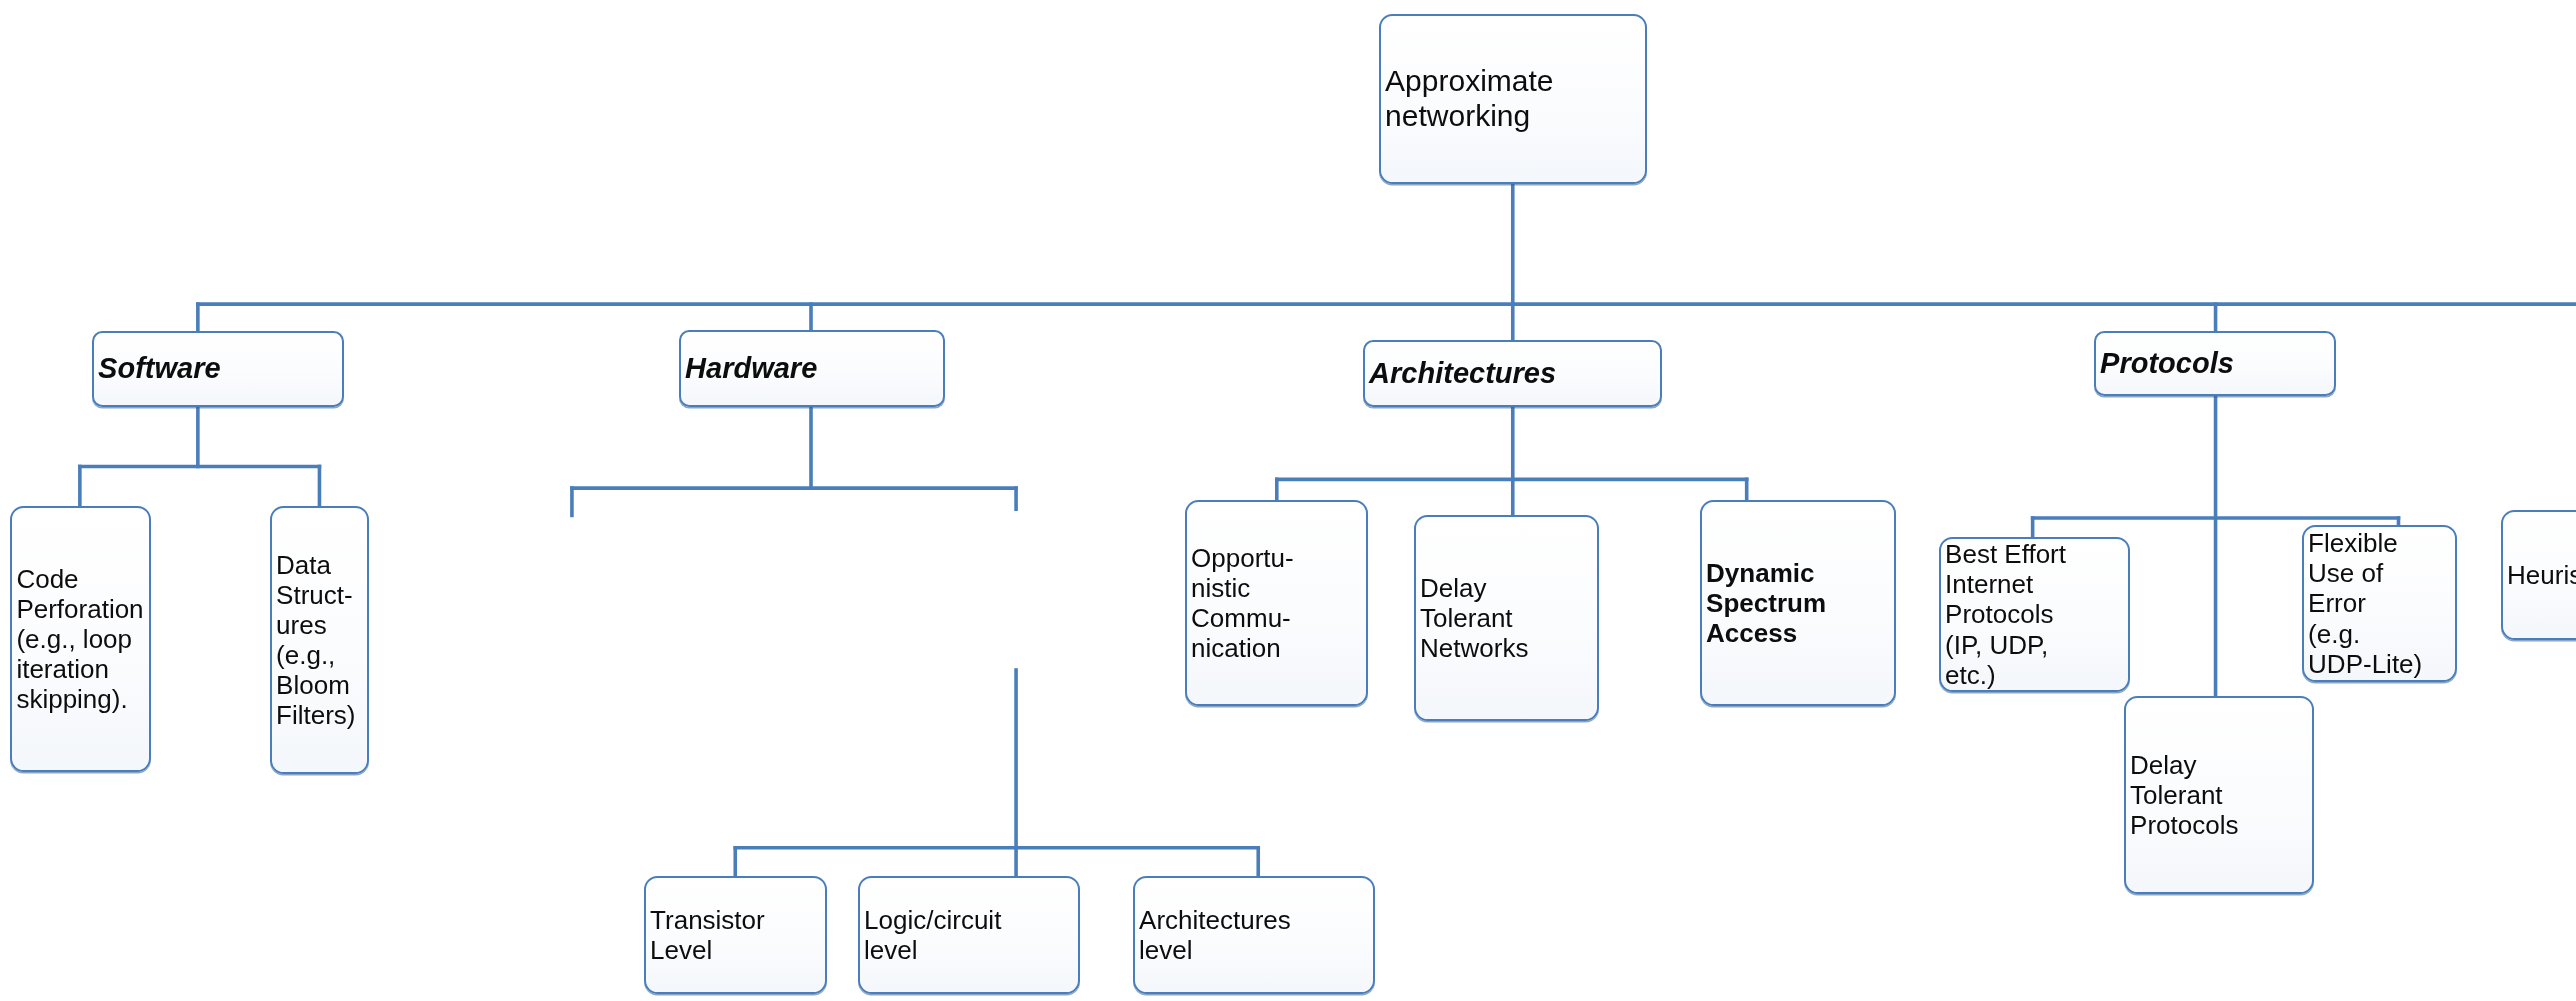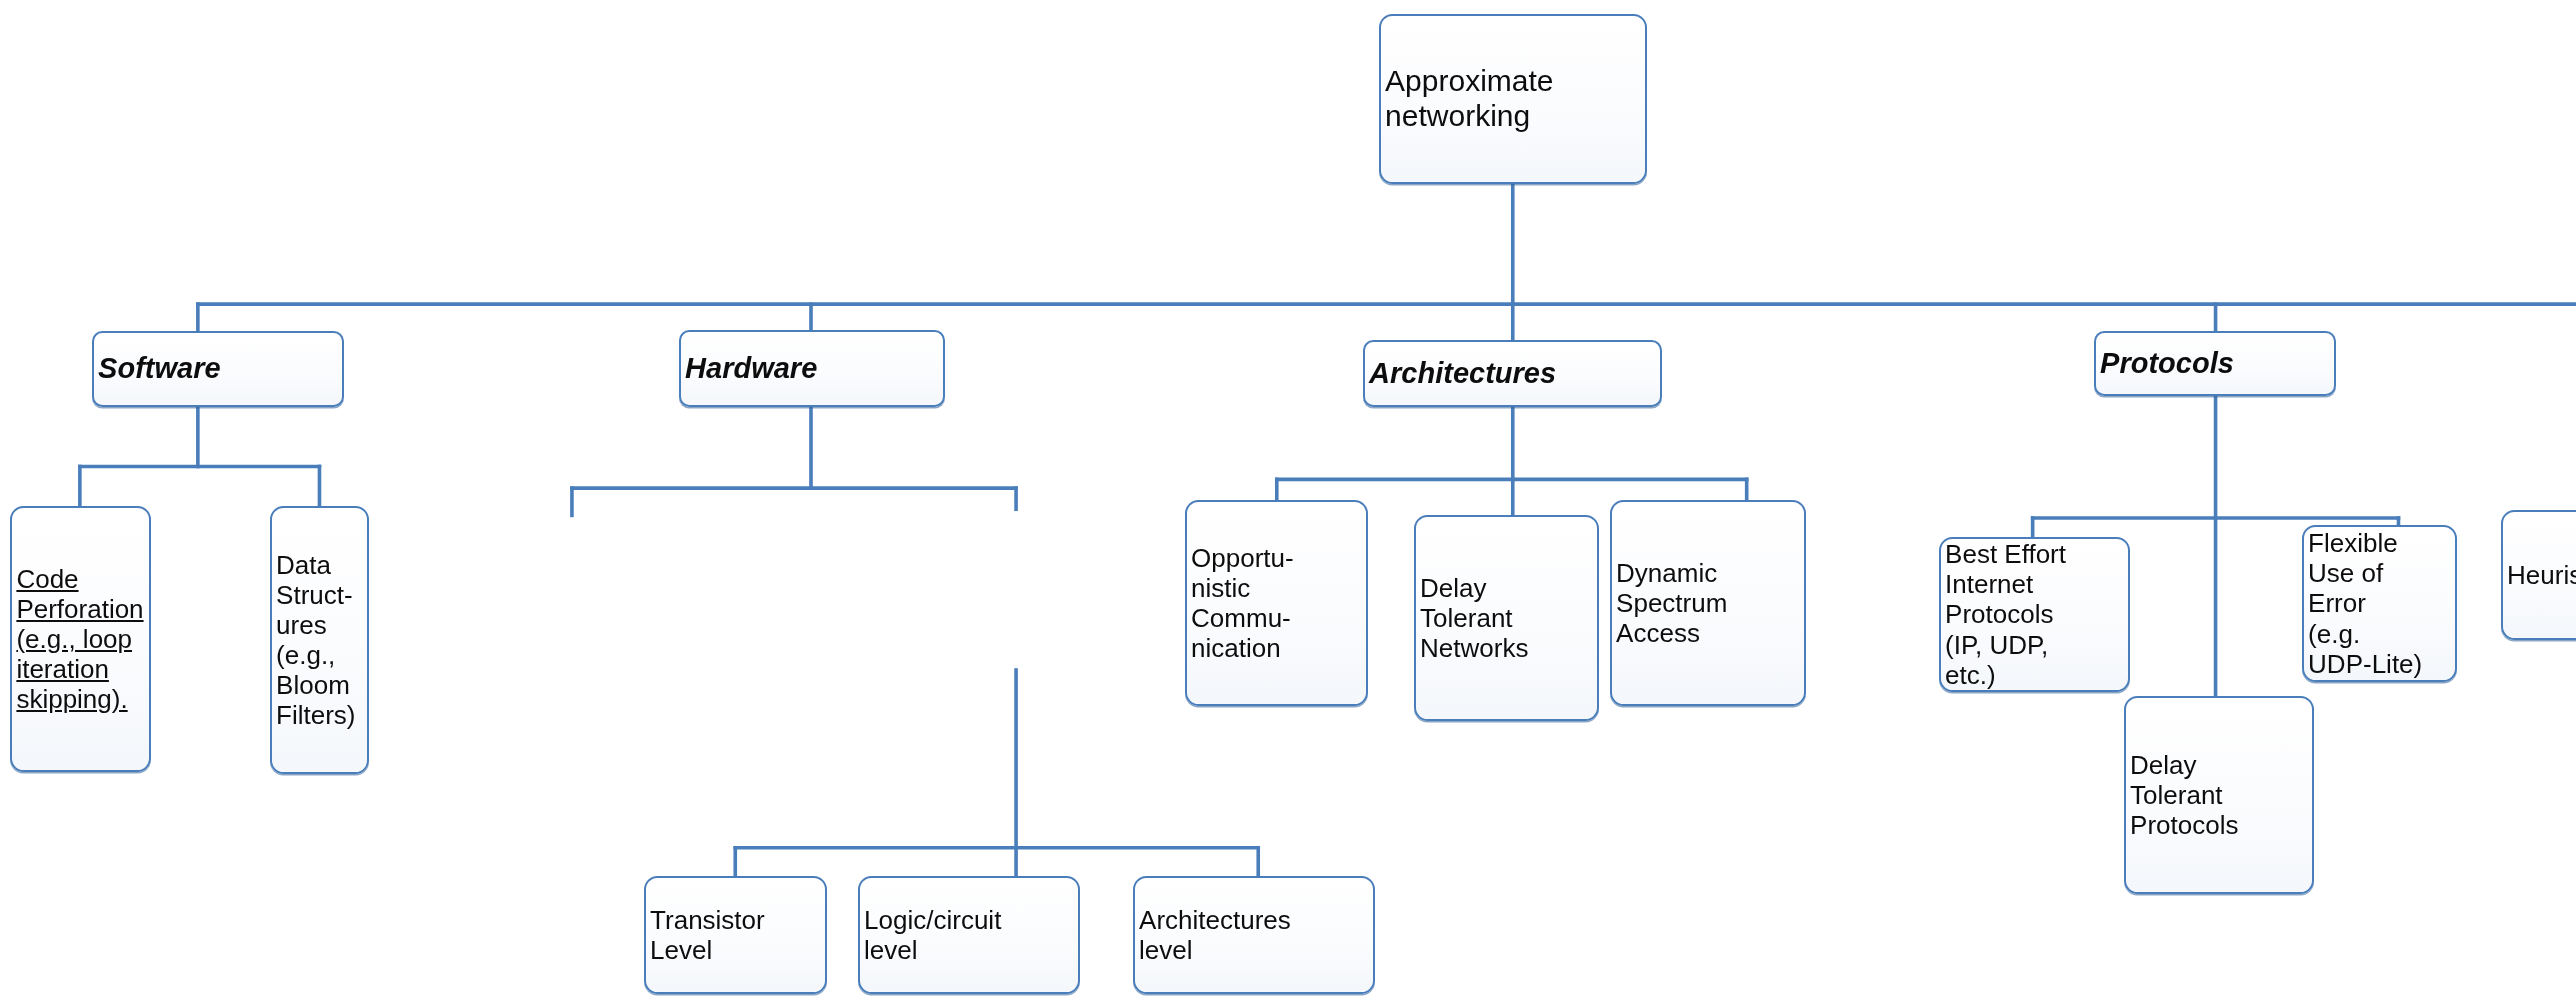--- a/index.html
+++ b/index.html
@@ -116,21 +116,21 @@
   </div>
 
   <div class="node lvl-cat" style="left:1363px; top:340px; width:299px; height:67px;">
     <span class="lbl">Architectures</span>
   </div>
 
   <div class="node lvl-cat" style="left:2094px; top:331px; width:242px; height:65px;">
     <span class="lbl">Protocols</span>
   </div>
 
-  <div class="node lvl-leaf" style="left:10.3px; top:506px; width:141px; height:266px;text-decoration:underline;">
+  <div class="node lvl-leaf" style="left:10.3px; top:506px; width:141px; height:266px;">
     <span class="lbl">Code
 Perforation
 (e.g., loop
 iteration
 skipping).</span>
   </div>
 
   <div class="node lvl-leaf" style="left:270px; top:506px; width:99px; height:268px;">
     <span class="lbl">Data
 Struct-
@@ -163,21 +163,21 @@
 Commu-
 nication</span>
   </div>
 
   <div class="node lvl-leaf" style="left:1414px; top:515px; width:185px; height:206px;">
     <span class="lbl">Delay
 Tolerant
 Networks</span>
   </div>
 
-  <div class="node lvl-leaf" style="left:1610px; top:500px; width:196px; height:206px;">
+  <div class="node lvl-leaf" style="left:1700px; top:500px; width:196px; height:206px;font-weight:bold;">
     <span class="lbl">Dynamic
 Spectrum
 Access</span>
   </div>
 
   <div class="node lvl-leaf" style="left:1939px; top:537px; width:191px; height:155px;">
     <span class="lbl">Best Effort
 Internet
 Protocols
 (IP, UDP,

